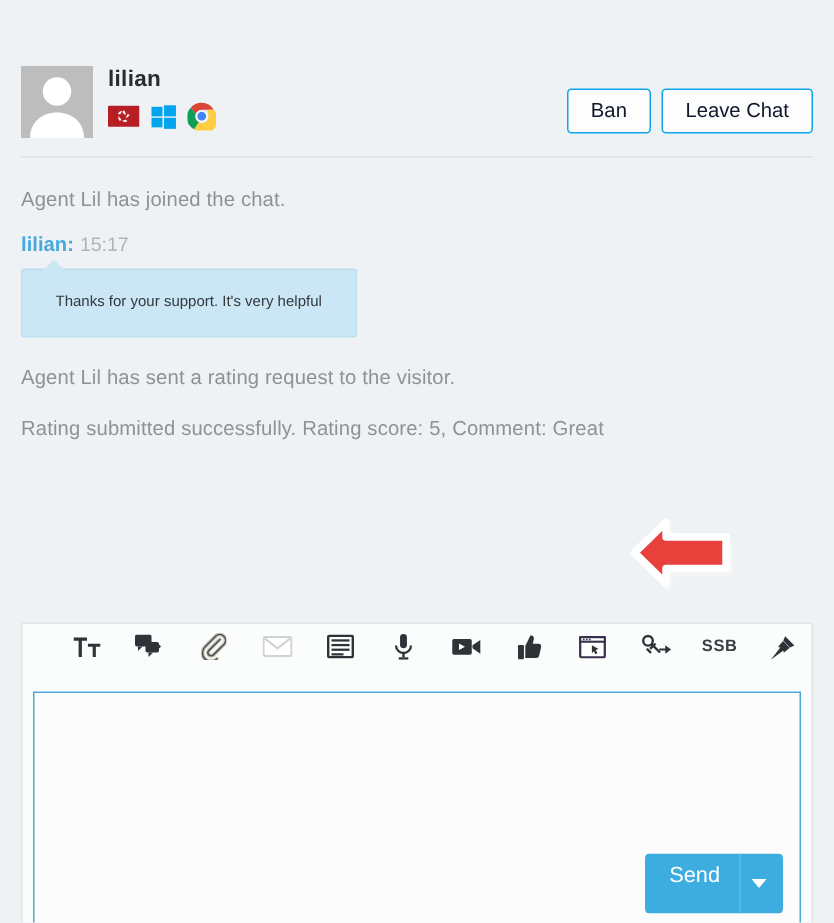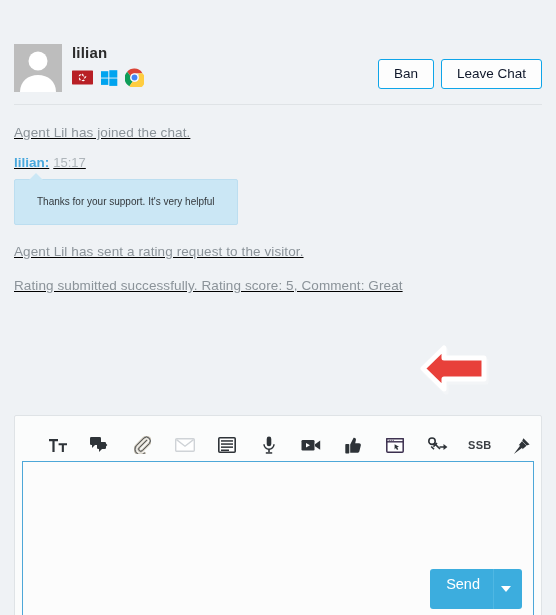--- a/index.html
+++ b/index.html
@@ -36,21 +36,21 @@
     font-size: 13.5px; color: #0f172a; padding: 6px 15px; cursor: pointer;
     line-height: 16px;
   }
 
   .header-sep {
     position: absolute; left: 14px; right: 14px; top: 72px;
     height: 1px; background: #dfe3e6;
   }
 
   
-  .transcript { position: absolute; left: 0; top: 80px; right: 8px; height: 300px; padding: 12px 25px 0 14px; text-decoration: underline; }
+  .transcript { position: absolute; left: 0; top: 80px; right: 8px; height: 300px; padding: 12px 25px 0 14px; }
   .sysmsg {
     font-size: 13.5px; color: #8b9399; line-height: 18px;
     margin-bottom: 12px; letter-spacing: .1px;
   }
   .msg-block { margin-bottom: 4px; }
   .msg-head { font-size: 13.5px; line-height: 18px; margin-bottom: 7px; }
   .msg-author { font-weight: bold; }
   .msg-author.visitor { color: #49a8dd; }
   .msg-author.agent { color: #4a5157; }
   .msg-time { color: #aeb5ba; margin-left: 4px; font-size: 13px; }
@@ -81,21 +81,21 @@
 
   
   .red-arrow { position: absolute; left: 418px; top: 313px; width: 72px; height: 50px; pointer-events: none; }
 
   
   .composer {
     position: absolute; left: 14px; right: 14px; top: 383px; bottom: 18px;
     background: #fbfcfc; border: 1px solid #dfe3e6; border-radius: 2px;
   }
   .toolbar {
-    height: 44px; display: flex; align-items: flex-end;
+    height: 44px; display: flex; align-items: flex-start;
     padding-left: 24px; gap: 4px;
   }
   .tool {
     width: 40px; height: 30px; display: flex; align-items: center; justify-content: center;
     cursor: pointer; background: none; border: none; padding: 0;
   }
   .tool svg { display: block; }
   .tool-ssb {
     font-family: "Liberation Sans", sans-serif;
     font-size: 11px; font-weight: bold; color: #3b3f44; letter-spacing: .4px;

